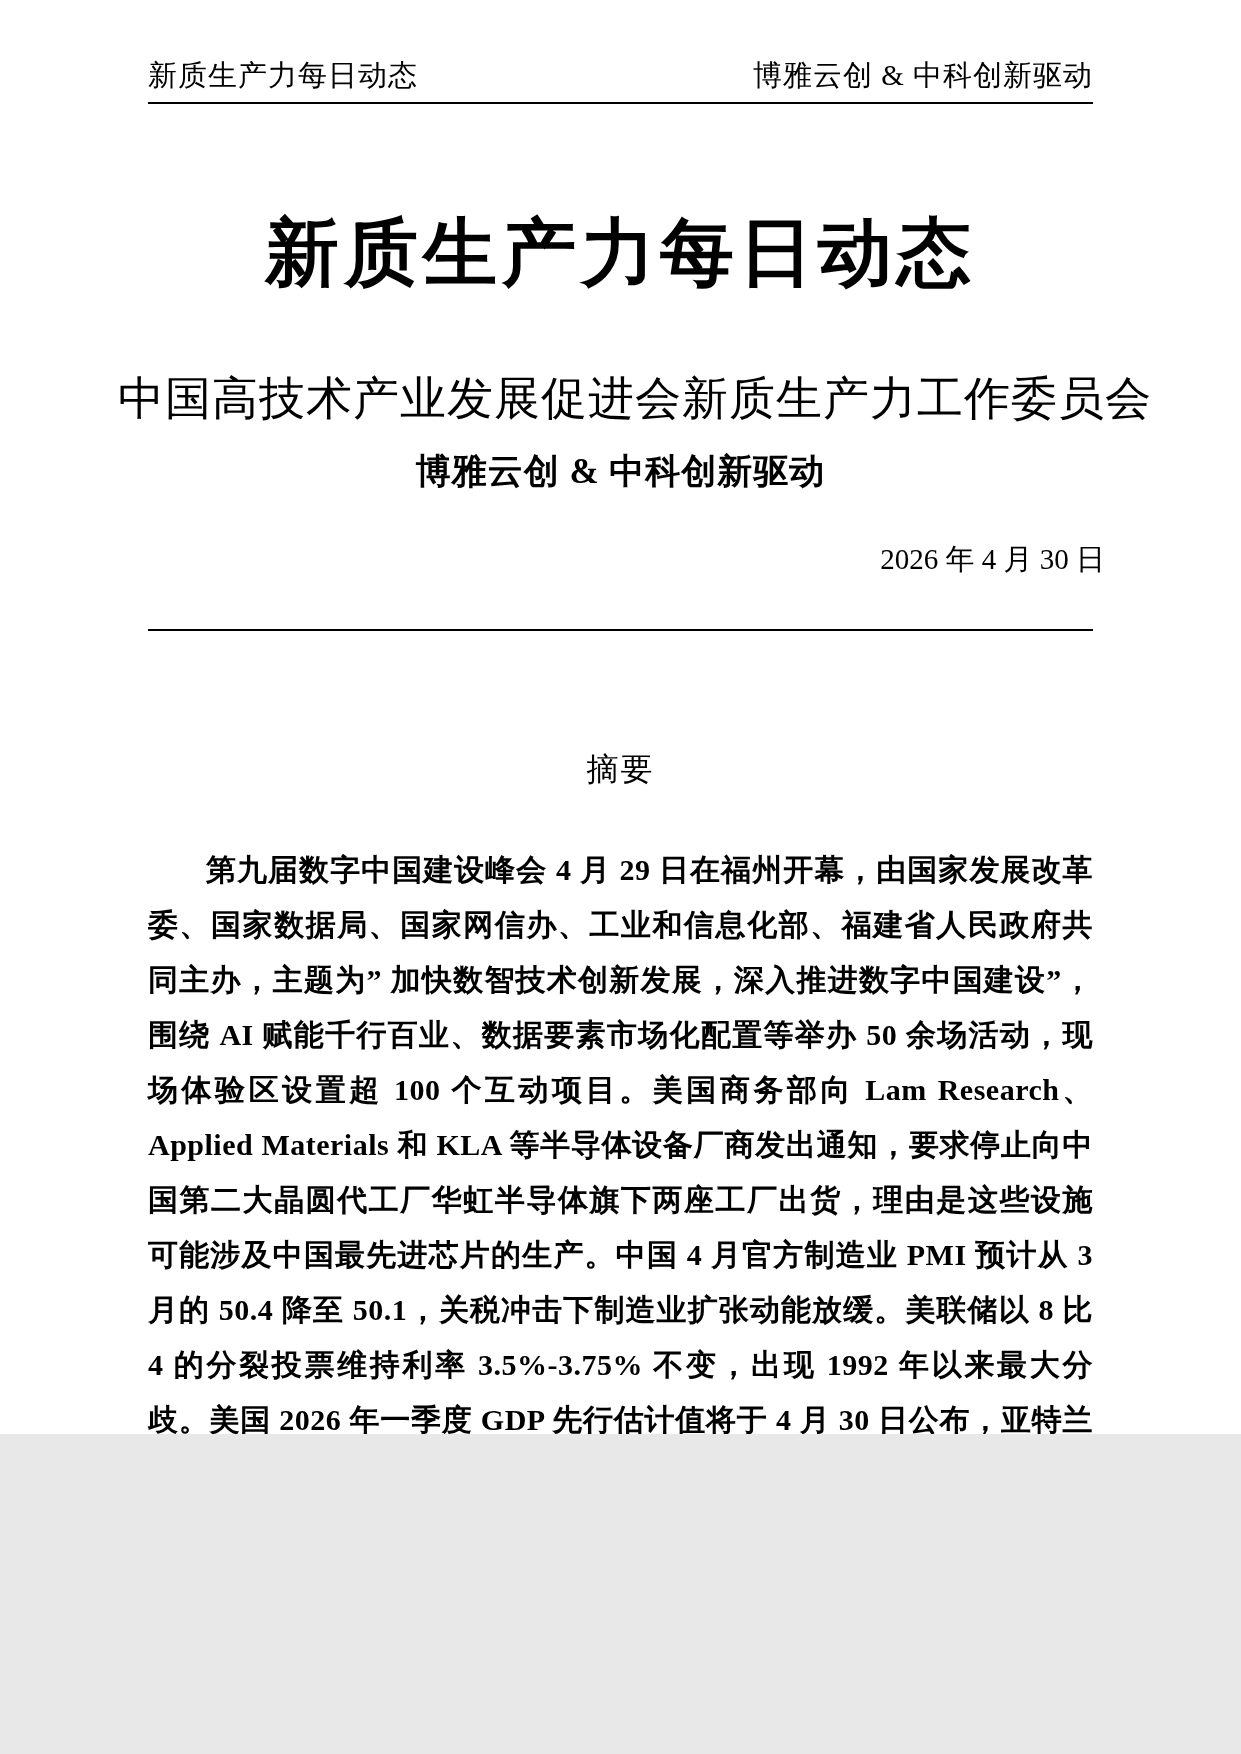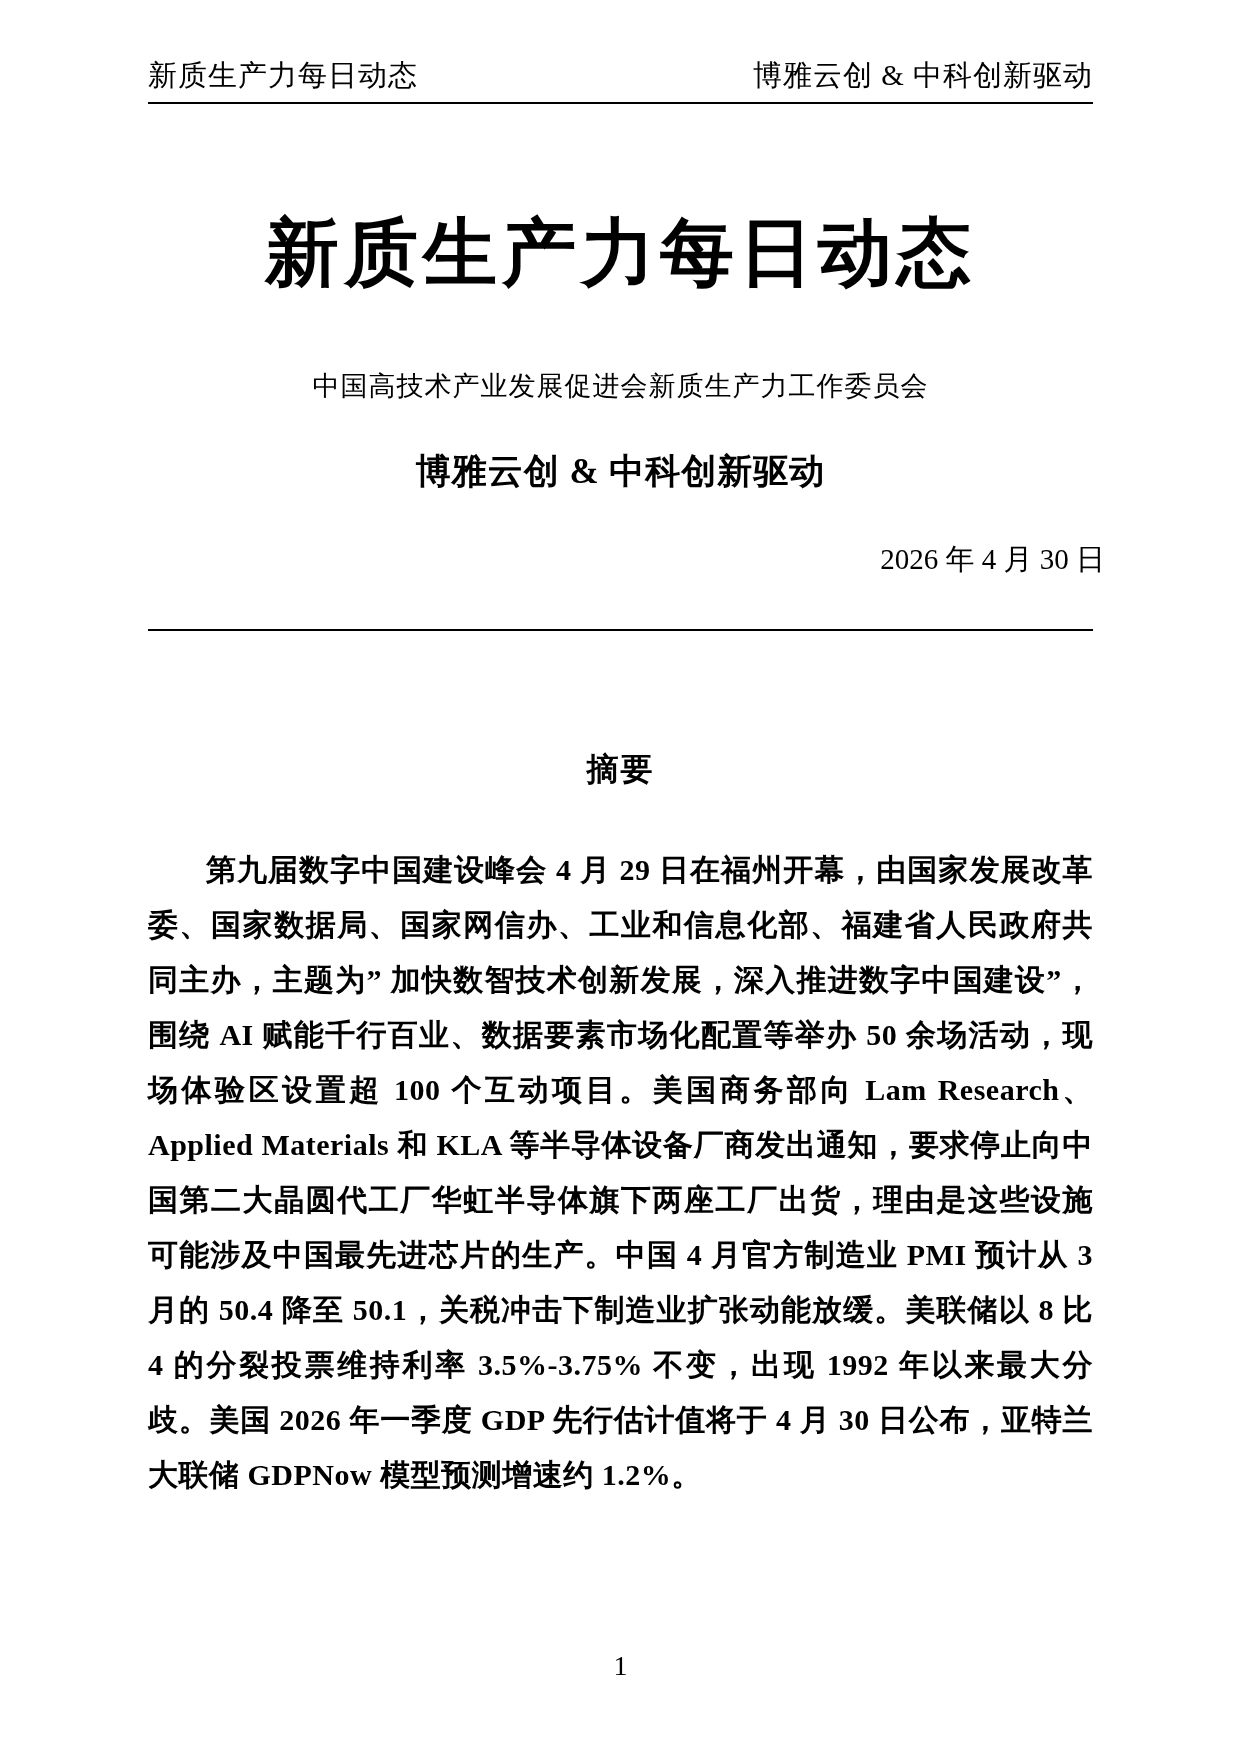--- a/index.html
+++ b/index.html
@@ -3,21 +3,21 @@
 <meta charset="utf-8">
 <style>
   html, body {
     margin: 0;
     padding: 0;
     background: #e8e8e8;
   }
   .page {
     position: relative;
     width: 1241px;
-    height: 1754px;
+    height: 1434px;
     margin: 0 auto;
     background: #ffffff;
     color: #000000;
     font-family: "Liberation Serif", "DejaVu Serif", serif;
     overflow: hidden;
   }
   .running-header {
     position: absolute;
     left: 148px;
     width: 945px;
@@ -48,22 +48,21 @@
     font-weight: bold;
     letter-spacing: 5px;
     line-height: 1.3;
     white-space: nowrap;
   }
   .doc-subtitle {
     position: absolute;
     left: 118px;
     width: 1005px;
     top: 368px;
-    text-align: center;
-    font-size: 27px;
+    font-size: 46px;
     letter-spacing: 1px;
     white-space: nowrap;
   }
   .doc-authors {
     position: absolute;
     left: 148px;
     width: 945px;
     top: 448px;
     text-align: center;
     font-size: 35px;
@@ -79,21 +78,21 @@
     text-align: right;
     font-size: 29px;
   }
   .abstract-heading {
     position: absolute;
     left: 148px;
     width: 945px;
     top: 748px;
     text-align: center;
     font-size: 32px;
-    font-weight: bold;
+    font-weight: normal;
     letter-spacing: 2px;
   }
   .abstract-body {
     position: absolute;
     left: 148px;
     width: 945px;
     top: 842px;
     font-size: 30px;
     line-height: 55px;
     text-align: justify;

